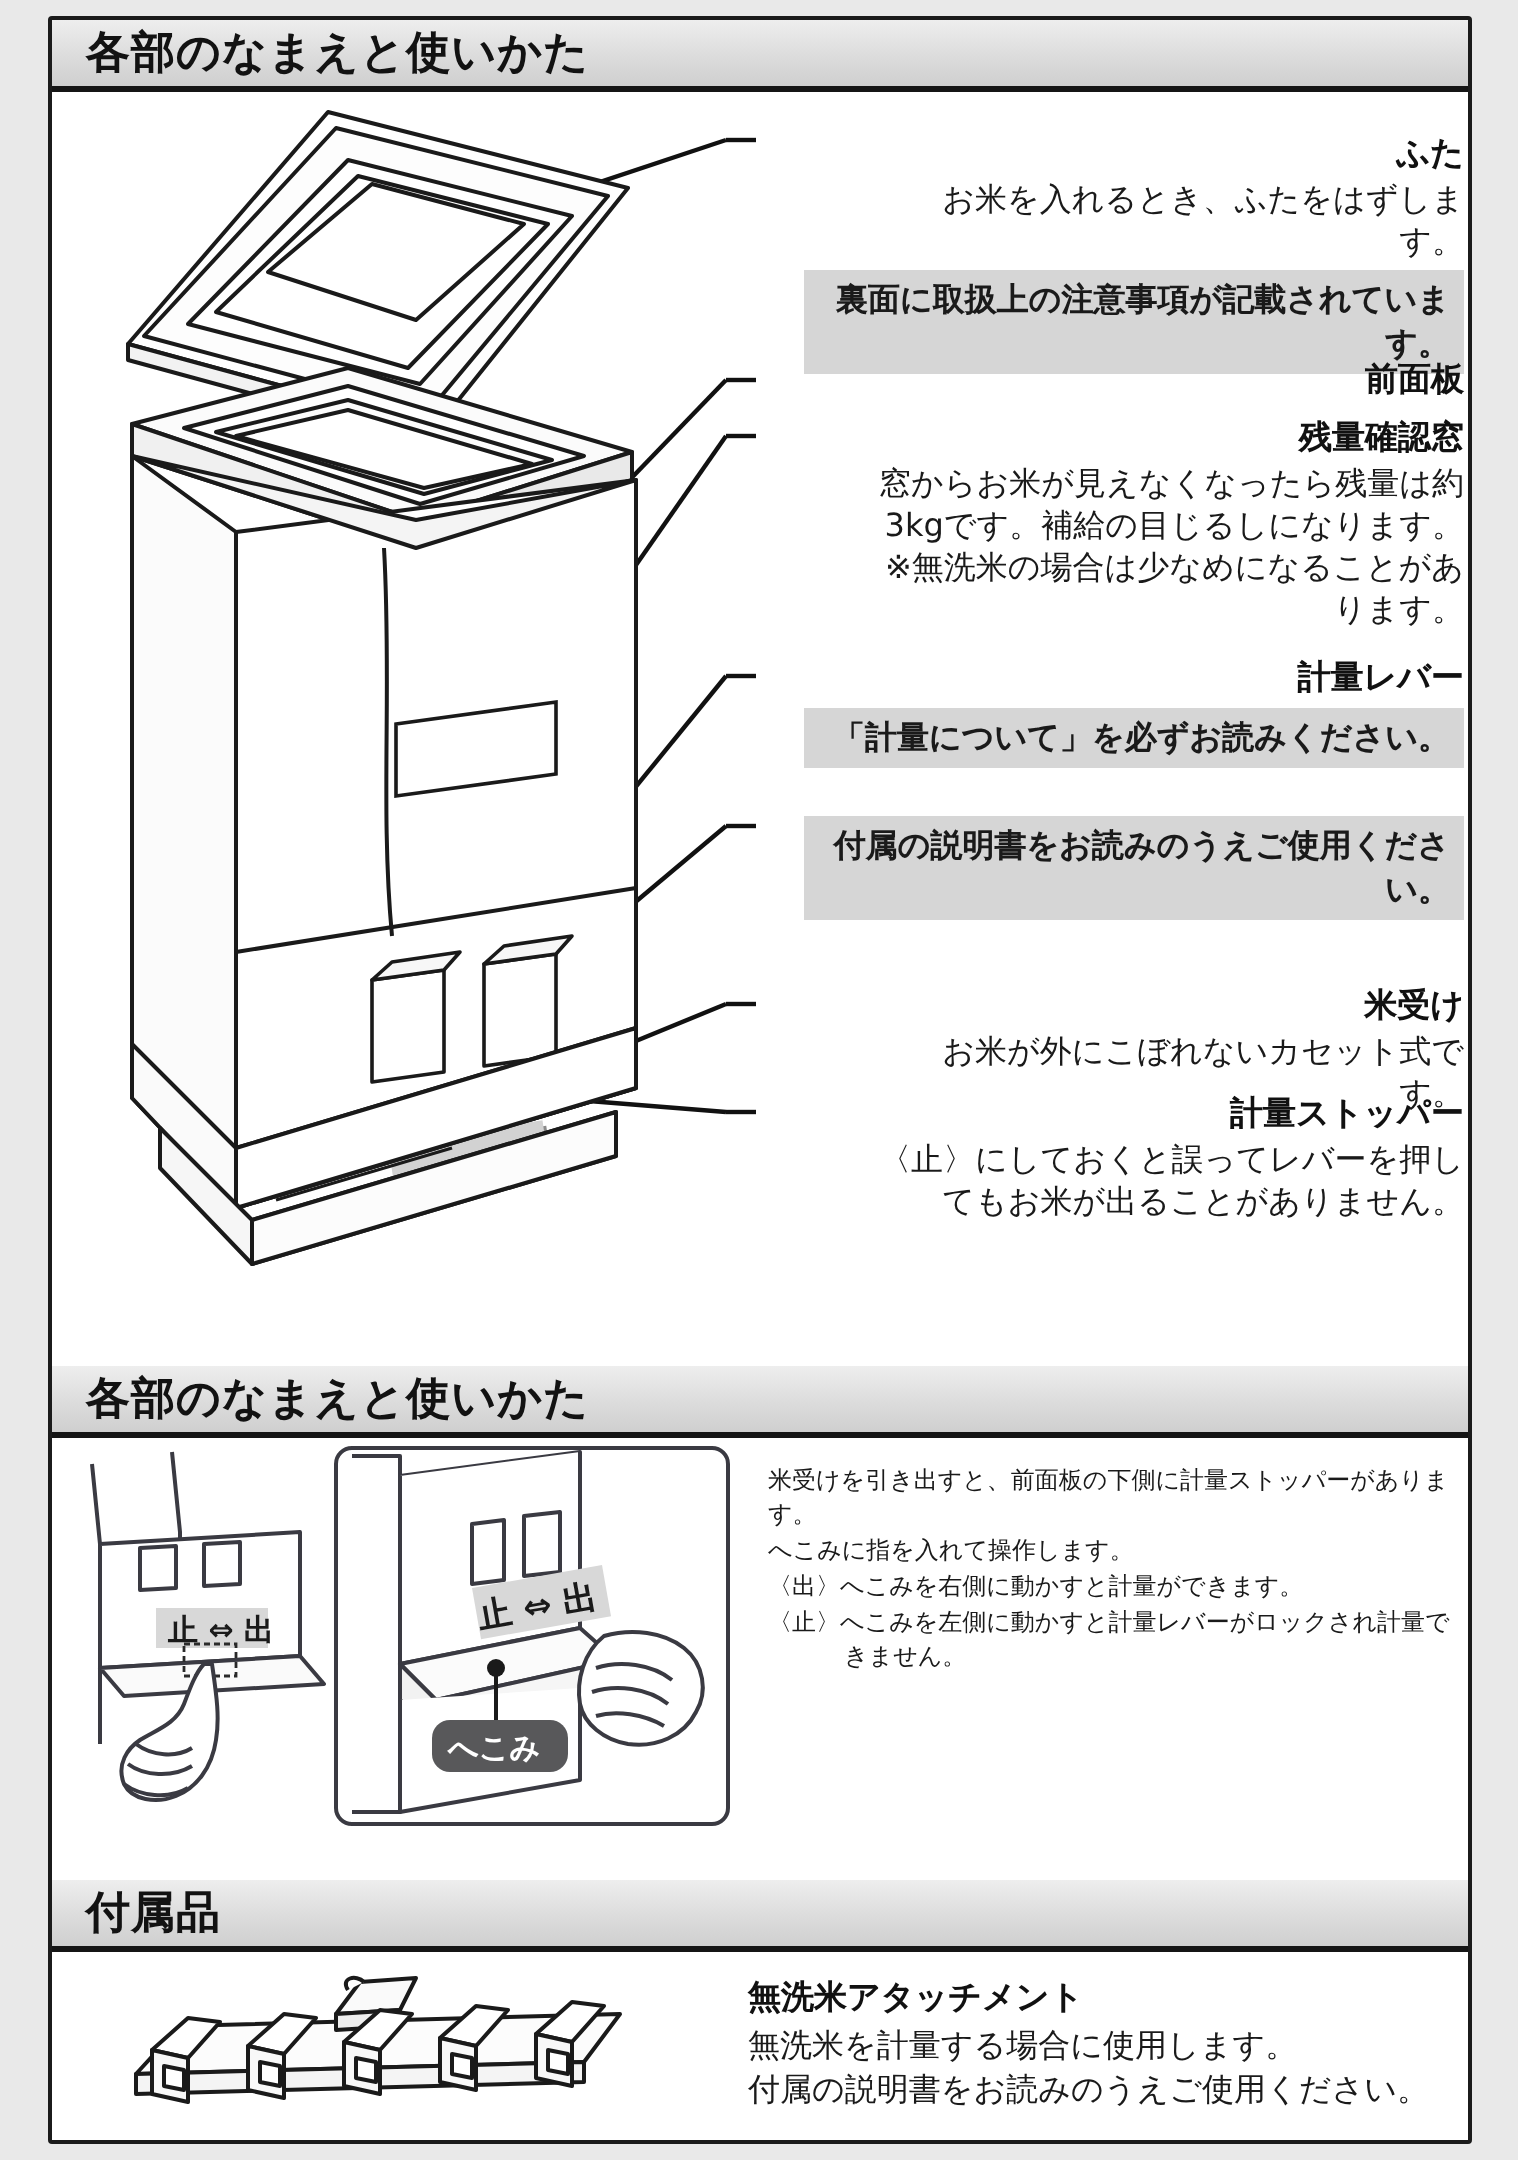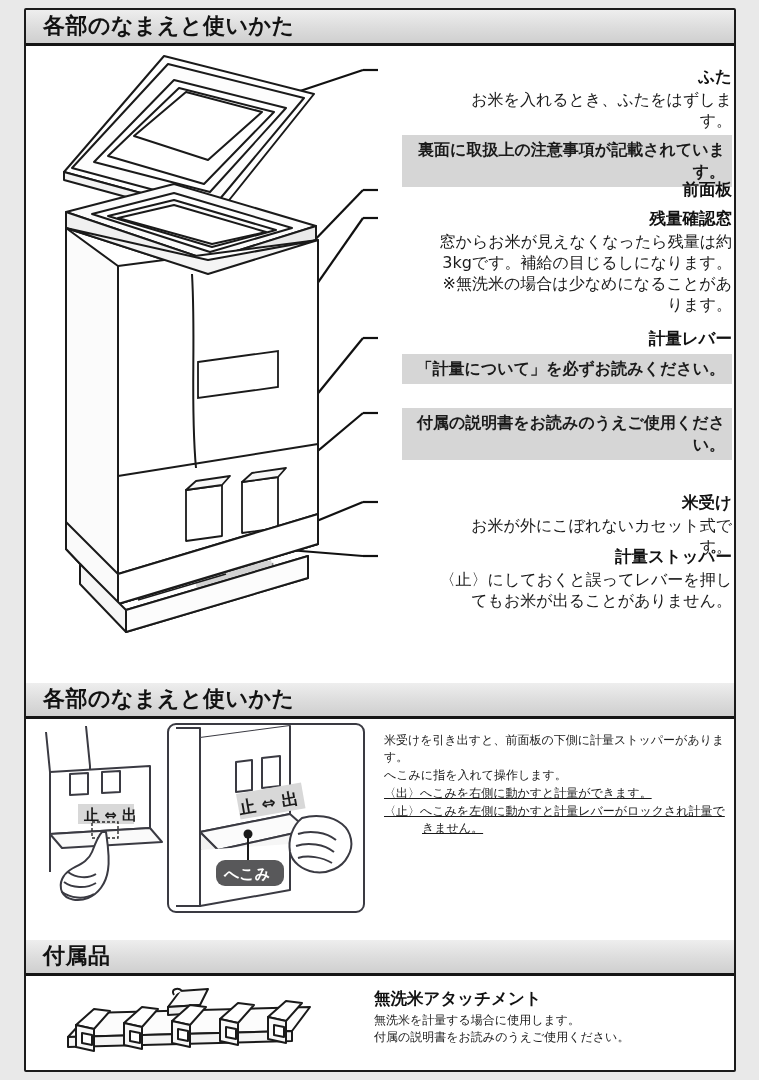--- a/index.html
+++ b/index.html
@@ -104,38 +104,37 @@
     top: 722px;
     width: 345px;
     font-size: 12px;
     color: #1a1a1a;
     line-height: 1.42;
   }
   .stopper-text p { margin-bottom: 1px; }
   .hang {
     padding-left: 38px;
     text-indent: -38px;
-    text-decoration: underline;
   }
 
   
   .accessory-text {
     position: absolute;
     left: 348px;
     top: 978px;
     width: 355px;
   }
   .accessory-text .label {
     font-size: 16.5px;
     font-weight: bold;
     color: #111;
     margin-bottom: 2px;
   }
   .accessory-text .desc {
-    font-size: 12px;
+    font-size: 16px;
     color: #1a1a1a;
     line-height: 1.38;
   }
 </style>
 </head>
 <body>
 
 <div class="page-card">
 
   <div class="section-header" id="hdr1">

